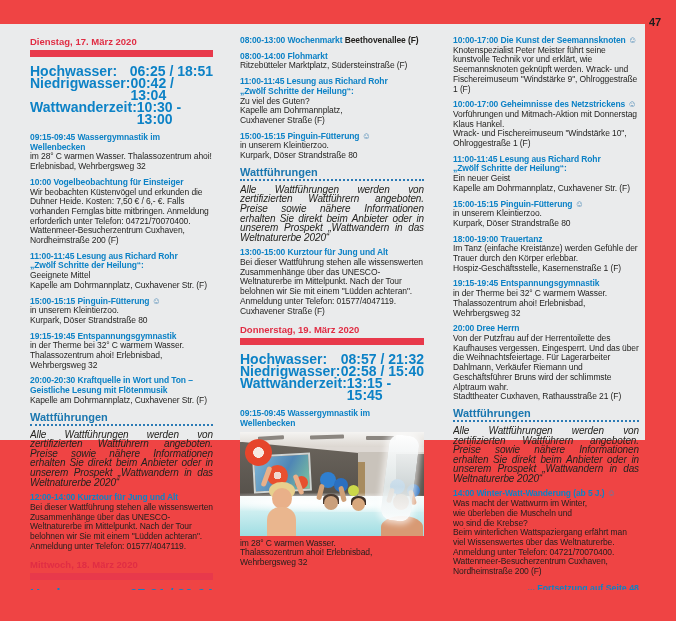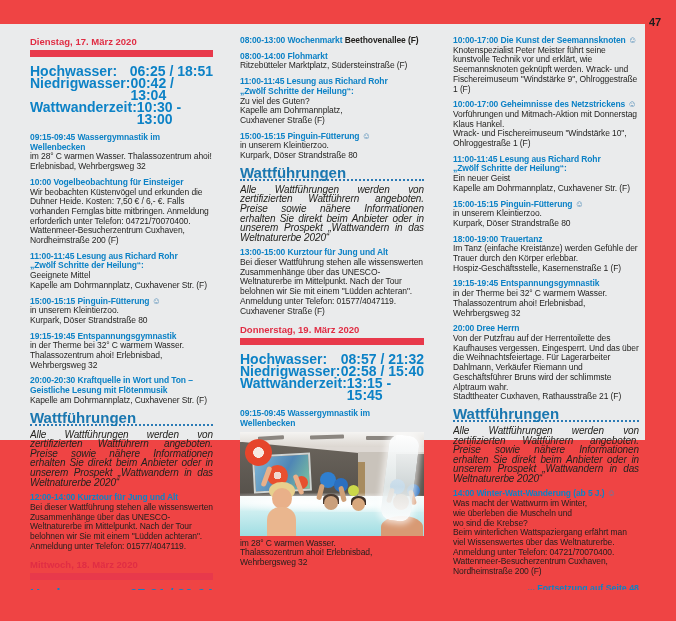--- a/index.html
+++ b/index.html
@@ -21,21 +21,21 @@
   .tide-row{display:flex;justify-content:space-between;font-size:14px;font-weight:bold;
             color:#0d82c6;line-height:12px;}
 
   .event{margin-bottom:6px;font-size:8.5px;line-height:9.7px;color:#201f1d;letter-spacing:-0.1px;}
   .ev-title{color:#0d82c6;font-weight:bold;}
   .ev-line{display:block;}
   .ev-inline{color:#201f1d;font-weight:bold;}
   .smiley{font-weight:normal;color:#4a88b5;font-size:9px;}
   .ev-body div{display:block;}
 
-  .watt-h{color:#1a77b0;font-weight:bold;font-size:15px;line-height:11px;
+  .watt-h{color:#1a77b0;font-weight:bold;font-size:11px;line-height:11px;
           border-bottom:2px dotted #2a7ab5;padding-bottom:1px;margin-bottom:4px;}
   .watt-note{font-style:italic;font-size:10px;line-height:9.6px;text-align:justify;
              color:#24231f;margin-bottom:6px;letter-spacing:-0.1px;}
   .cont{color:#0d82c6;font-weight:bold;text-align:right;font-size:8.8px;margin-top:3px;}
 
   
   .ph{position:relative;width:100%;height:104px;margin:3px 0 3px;overflow:hidden;background:#ded9d4;}
   .ph *{position:absolute;}
   .ph-ceiling{left:0;top:0;width:100%;height:15px;background:linear-gradient(#f5f4f2,#dcd7d1);}
   .ph-vent{background:#8b8680;height:4px;border-radius:1px;}

